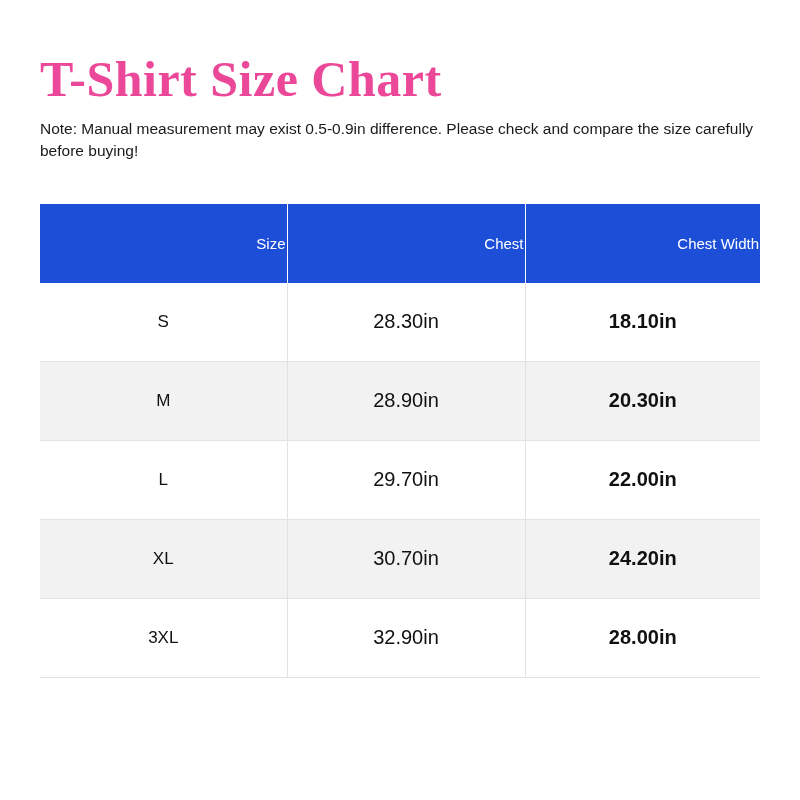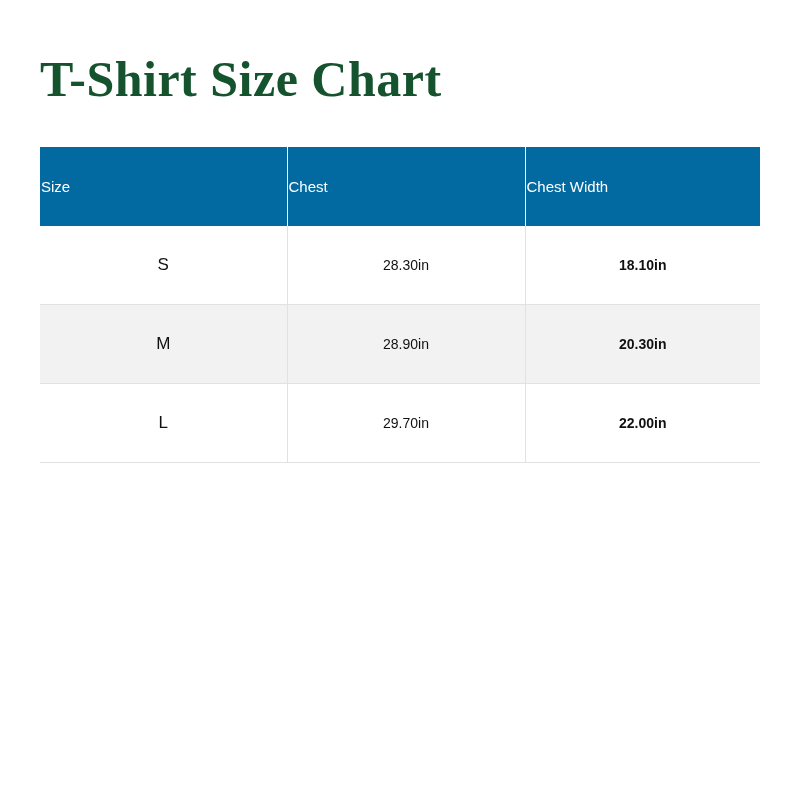--- a/index.html
+++ b/index.html
@@ -21,57 +21,57 @@
     padding: 52px 40px 0 40px;
     position: relative;
   }
   .title {
     font-family: "Liberation Serif", serif;
     font-weight: bold;
     font-size: 50px;
     line-height: 1.08;
     letter-spacing: 0.5px;
     margin: 0 0 12px 0;
-    color: #14532d;
+    color: #ec4899;
   }
   .note {
     font-family: "Liberation Sans", sans-serif;
     font-size: 15.5px;
     line-height: 1.45;
     color: #1a1a1a;
     margin: 0;
     max-width: 730px;
   }
   .table-wrap {
     margin-top: 41px;
   }
   table.size-chart {
     border-collapse: collapse;
     width: 720px;
     table-layout: fixed;
   }
   table.size-chart th {
-    background: #0369a1;
+    background: #1d4ed8;
     color: #ffffff;
     font-weight: normal;
     font-size: 15px;
     height: 77px;
-    text-align: left;
+    text-align: right;
     vertical-align: middle;
     border-right: 1px solid #ffffff;
     margin-left: 12px;
   }
   table.size-chart th:last-child {
     border-right: none;
   }
   table.size-chart td {
     height: 76px;
     text-align: center;
     vertical-align: middle;
-    font-size: 14px;
+    font-size: 20px;
     color: #111111;
     border-right: 1px solid #e2e2e2;
     border-bottom: 1px solid #e2e2e2;
   }
   table.size-chart td:last-child {
     border-right: none;
     font-weight: bold;
   }
   table.size-chart tbody tr:nth-child(odd) td {
     background: #ffffff;
@@ -86,20 +86,21 @@
   col.col-length { width: 238px; }
   col.col-chest { width: 235px; }
 </style>
 </head>
 <body>
 
 <div class="page">
 
   <h1 class="title">T-Shirt Size Chart</h1>
 
+  <p class="note">Note: Manual measurement may exist 0.5-0.9in difference. Please check and compare the size carefully before buying!</p>
 
   <div class="table-wrap">
     <table class="size-chart">
       <colgroup>
         <col class="col-size">
         <col class="col-length">
         <col class="col-chest">
       </colgroup>
       <thead>
         <tr>
@@ -117,17 +118,27 @@
         <tr>
           <td class="size-cell">M</td>
           <td>28.90in</td>
           <td>20.30in</td>
         </tr>
         <tr>
           <td class="size-cell">L</td>
           <td>29.70in</td>
           <td>22.00in</td>
         </tr>
+        <tr>
+          <td class="size-cell">XL</td>
+          <td>30.70in</td>
+          <td>24.20in</td>
+        </tr>
+        <tr>
+          <td class="size-cell">3XL</td>
+          <td>32.90in</td>
+          <td>28.00in</td>
+        </tr>
       </tbody>
     </table>
   </div>
 
 </div>
 
 </body></html>

